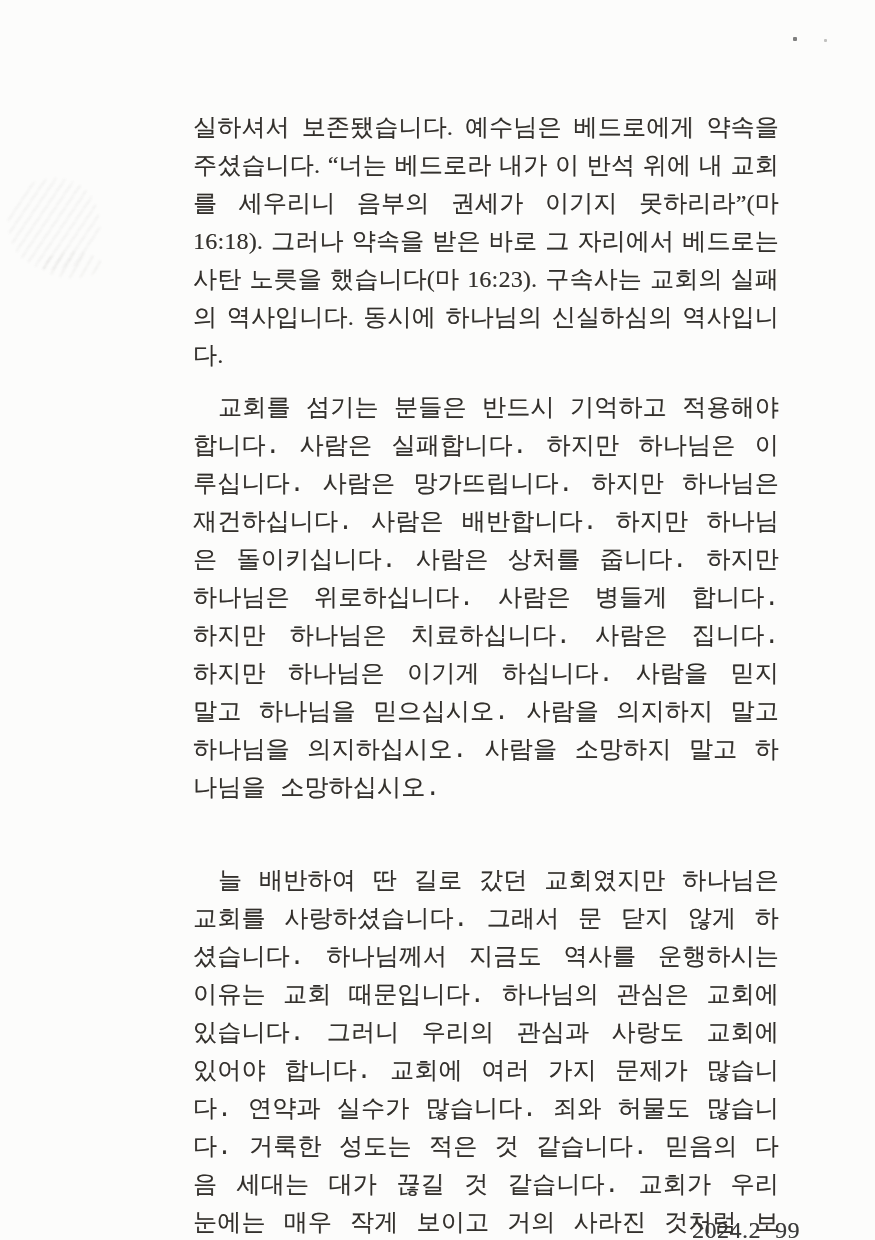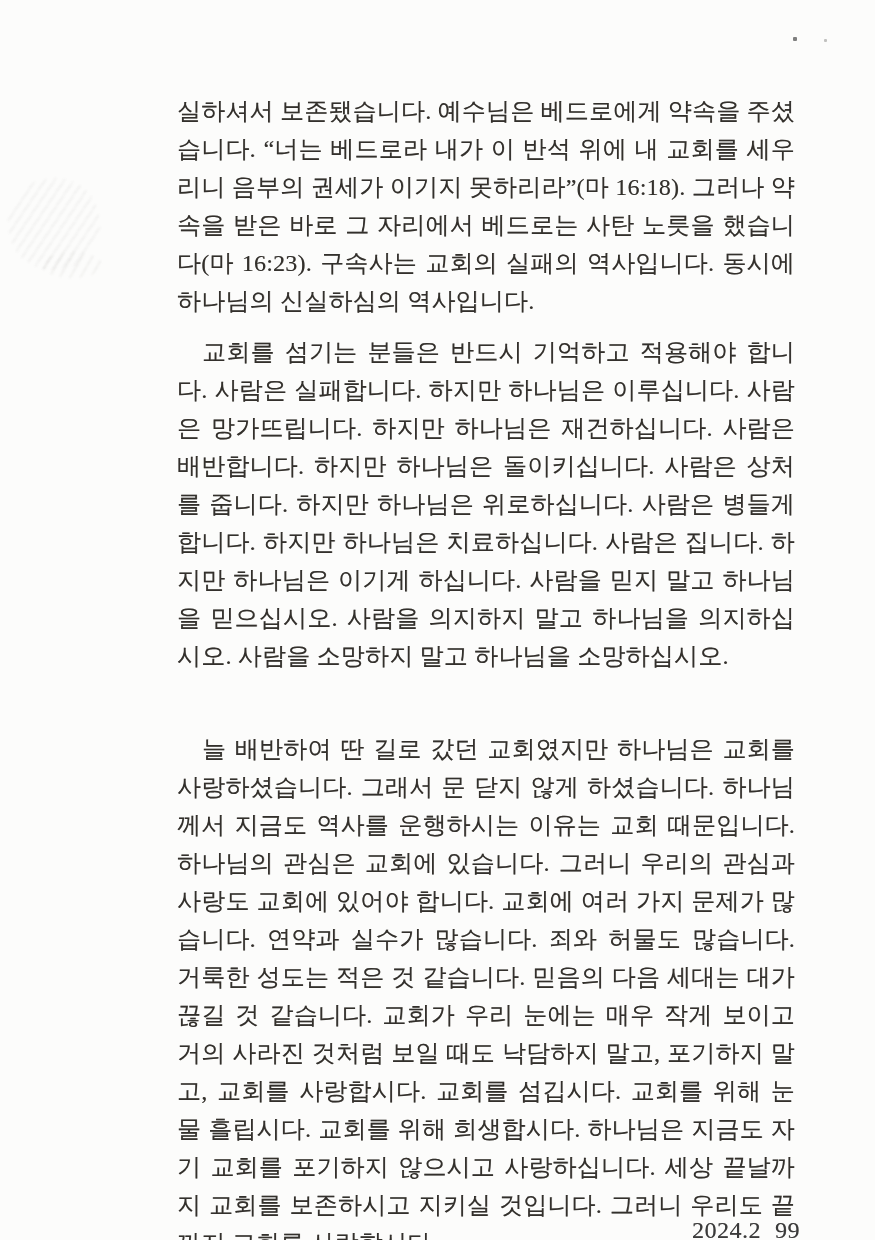--- a/index.html
+++ b/index.html
@@ -16,29 +16,29 @@
     overflow: hidden;
     font-family: "Liberation Serif", "DejaVu Serif", serif;
   }
   .text-block {
     position: absolute;
     left: 177px;
     top: 92px;
     width: 618px;
   }
   .para {
-    margin: 0;
+    margin: 16px;
     font-size: 24px;
     line-height: 38px;
     color: #33302c;
     text-align: justify;
     letter-spacing: 0.2px;
     text-shadow: 0.3px 0.3px 0.5px rgba(55, 50, 45, 0.45);
   }
-  .para.indent { text-indent: 25px; }
+  .para.indent { text-indent: 25px; font-family: Liberation Mono, monospace; }
   .para.gap-small { margin-top: 13px; }
   .para.gap-large { margin-top: 55px; }
   .folio {
     position: absolute;
     left: 692px;
     top: 1217px;
     font-size: 24px;
     line-height: 26px;
     color: #3a3a3a;
     letter-spacing: 0.5px;

